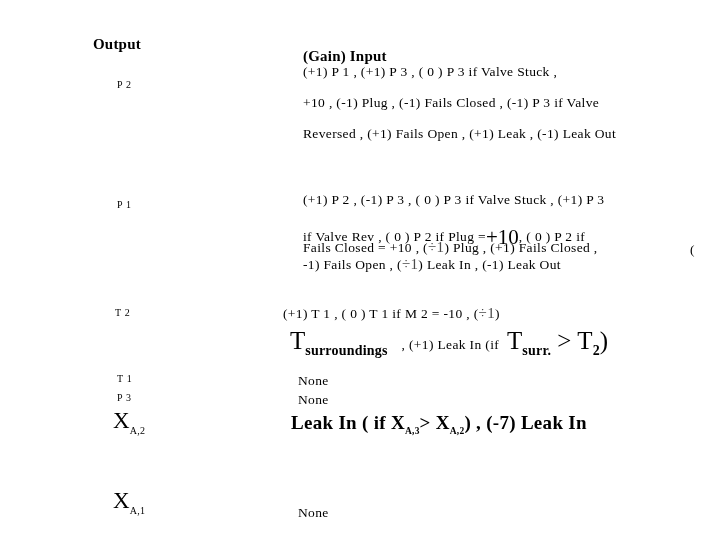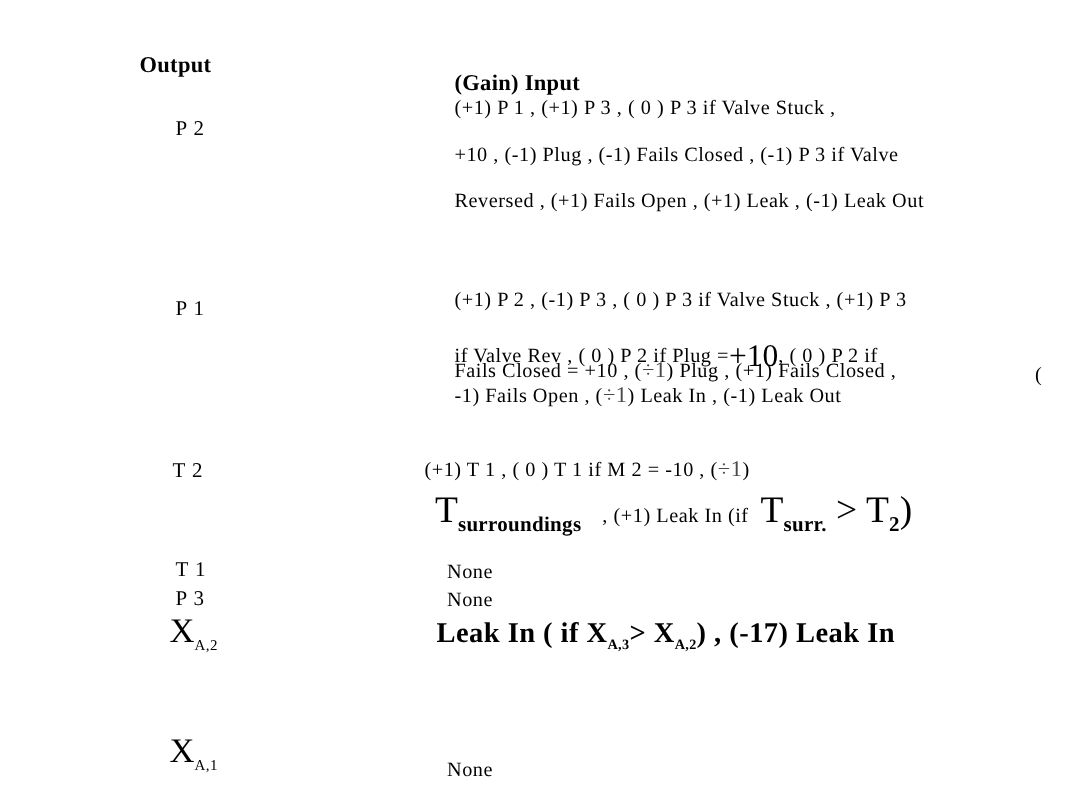--- a/index.html
+++ b/index.html
@@ -28,21 +28,21 @@
     font-weight: bold;
     font-size: 15px;
     letter-spacing: 0.2px;
     white-space: nowrap;
   }
   #hdr-output { left: 93px; top: 36px; }
   #hdr-input  { left: 303px; top: 48px; }
 
   
   .out-label {
-    font-size: 14px;
+    font-size: 10px;
     white-space: nowrap;
     letter-spacing: 0.6px;
   }
   #out-p2 { left: 117px; top: 79px; }
   #out-p1 { left: 117px; top: 199px; }
   #out-t2 { left: 115px; top: 307px; }
   #out-t1 { left: 117px; top: 373px; }
   #out-p3 { left: 117px; top: 392px; }
 
   .out-math {
@@ -184,17 +184,17 @@
   </div>
 
   <div class="abs in-block" id="in-none1">None</div>
 
   <div class="abs in-block" id="in-none2">None</div>
 
   <div class="abs in-block" id="in-none3">None</div>
 
   <div class="abs" id="in-xa">
     <div>
-      <span>Leak  In  ( if X</span><span class="sub">A,3</span><span>&gt;  X</span><span class="sub">A,2</span><span>) , (-17) Leak  In</span>
+      <span>Leak  In  ( if X</span><span class="sub">A,3</span><span>&gt;  X</span><span class="sub">A,2</span><span>) , (-7) Leak  In</span>
     </div>
   </div>
 
 </div>
 
 </body></html>

